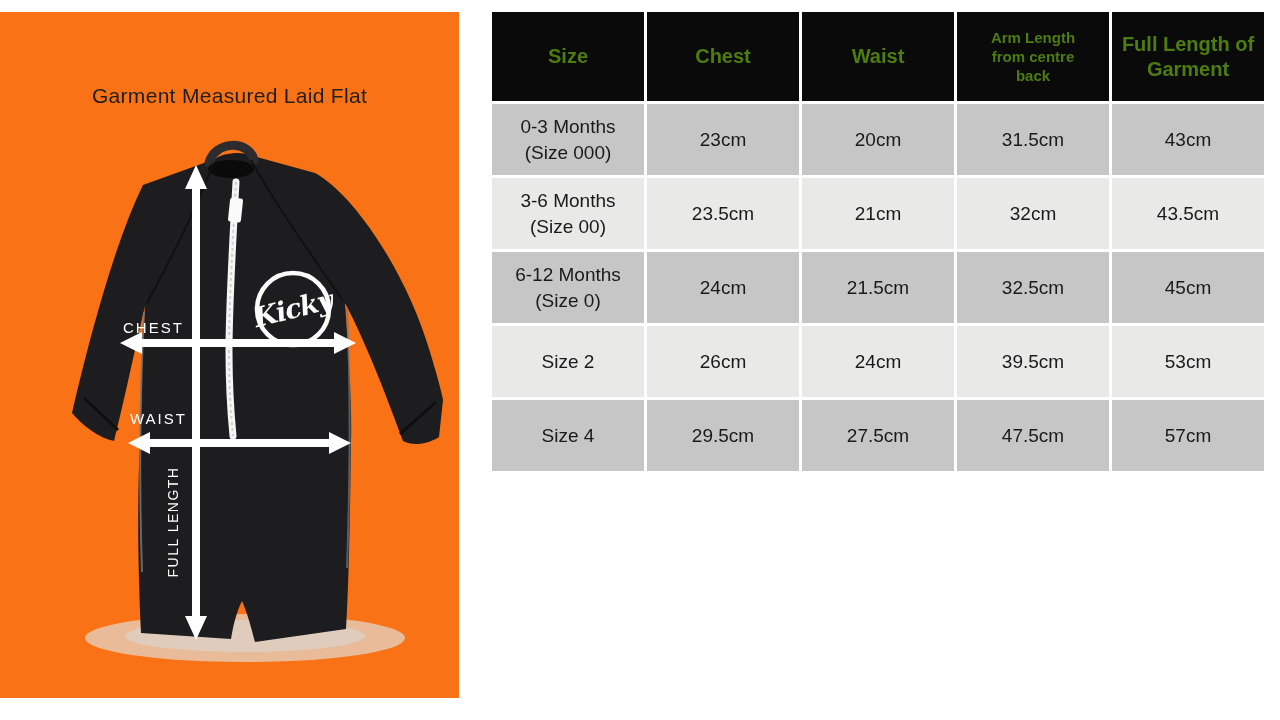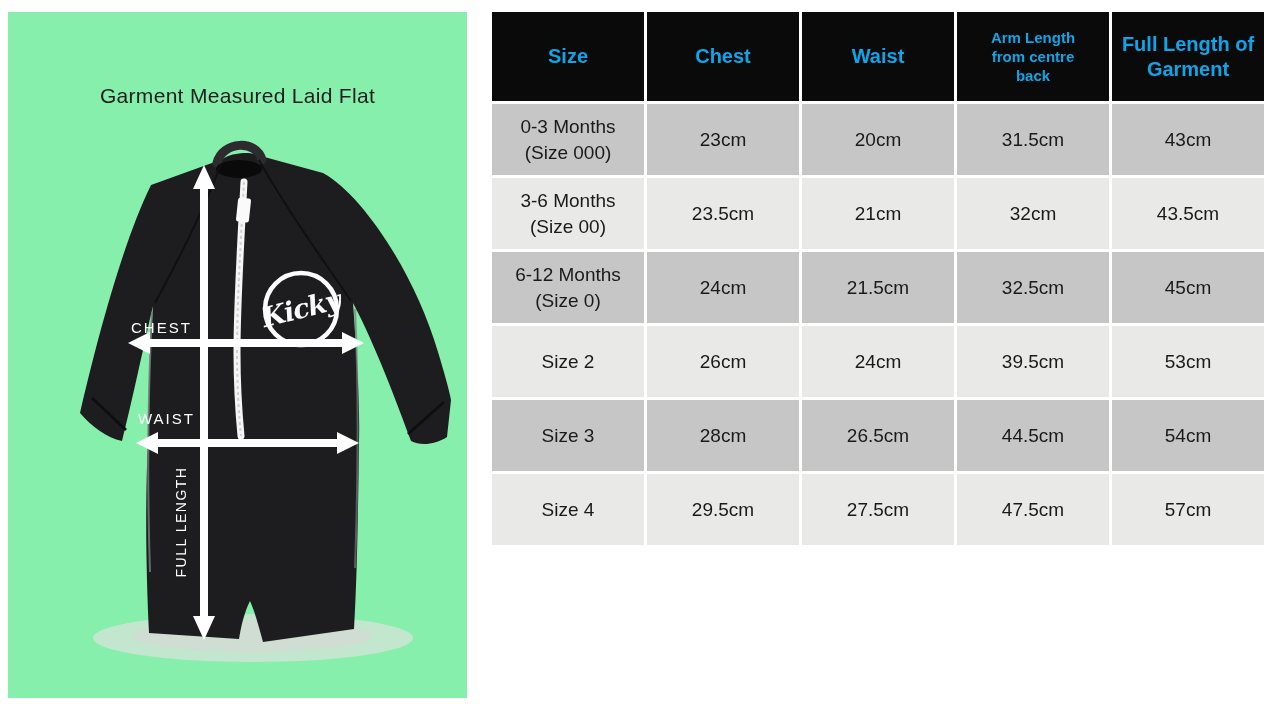--- a/index.html
+++ b/index.html
@@ -2,43 +2,43 @@
 <html><head>
 <meta charset="utf-8">
 <style>
   html,body { margin:0; padding:0; background:#ffffff; }
   .page {
     position:relative; width:1280px; height:720px; background:#ffffff;
     font-family:"Liberation Sans", sans-serif; overflow:hidden;
   }
   
   .left-panel {
-    position:absolute; left:8px; top:12px; width:459px; height:686px;
-    background:#86efac;
+    position:absolute; left:0; top:12px; width:459px; height:686px;
+    background:#f97316;
   }
   .panel-title {
     position:absolute; top:72px; left:0; width:100%;
     text-align:center; font-size:21px; color:#1e1e1e; letter-spacing:0.3px;
   }
   .garment-svg { position:absolute; left:0; top:0; width:459px; height:686px; }
   .measure-label { font-family:"Liberation Sans", sans-serif; }
   
   .size-table {
     position:absolute; left:489px; top:9px;
     border-collapse:separate; border-spacing:3px;
     table-layout:fixed;
   }
   .size-table th, .size-table td {
     width:152px; text-align:center; vertical-align:middle;
     padding:0 4px; box-sizing:border-box;
   }
   .size-table thead tr { height:89px; }
   .size-table tbody tr { height:71px;padding-left:27px; }
   .size-table th {
-    background:#0a0a0a; color:#0ea5e9; font-weight:bold; font-size:20px; line-height:25px;
+    background:#0a0a0a; color:#4d7c0f; font-weight:bold; font-size:20px; line-height:25px;
   }
   .size-table th.small-head { font-size:15px; line-height:19px; }
   .size-table th .wrap-narrow { display:inline-block; max-width:120px; }
   .size-table td { font-size:19px; color:#1a1a1a; line-height:26px; }
   .size-table tbody tr:nth-child(odd) td  { background:#c6c6c6; }
   .size-table tbody tr:nth-child(even) td { background:#e9e9e8; }
   .size-cell span { display:block; }
   .size-cell .l2:empty { display:none; }
 </style>
 </head>
@@ -164,29 +164,20 @@
         <td class="size-cell">
             <span class="l1">Size 2</span>
           </td>
         <td>26cm</td>
         <td>24cm</td>
         <td>39.5cm</td>
         <td>53cm</td>
       </tr>
       <tr>
         <td class="size-cell">
-            <span class="l1">Size 3</span>
-          </td>
-        <td>28cm</td>
-        <td>26.5cm</td>
-        <td>44.5cm</td>
-        <td>54cm</td>
-      </tr>
-      <tr>
-        <td class="size-cell">
             <span class="l1">Size 4</span>
           </td>
         <td>29.5cm</td>
         <td>27.5cm</td>
         <td>47.5cm</td>
         <td>57cm</td>
       </tr>
     </tbody>
   </table>
 

